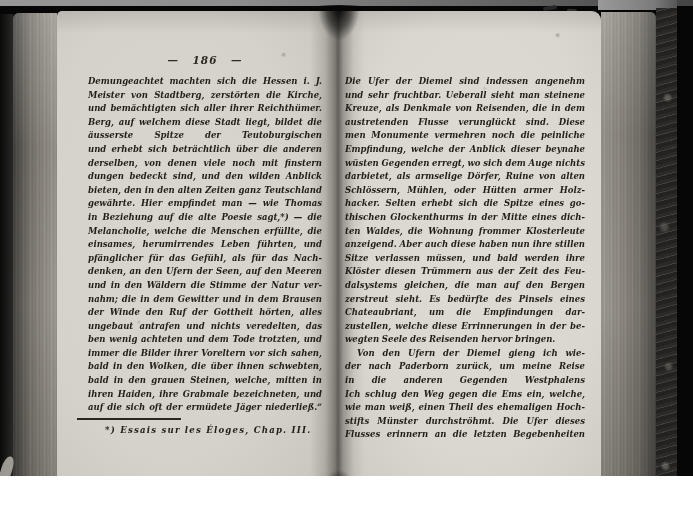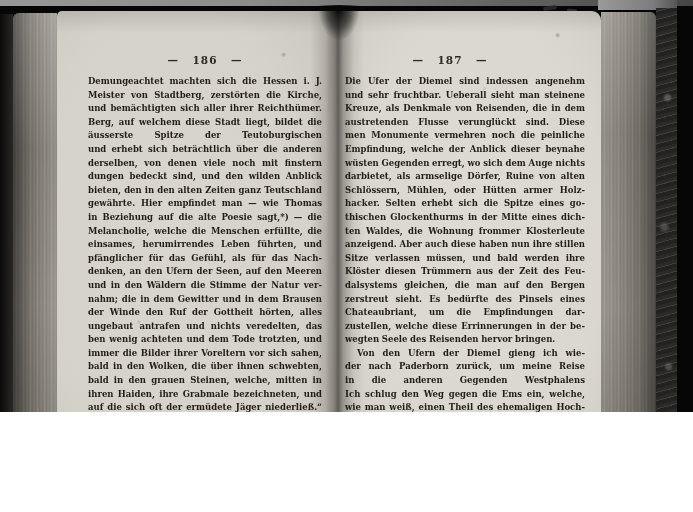--- a/index.html
+++ b/index.html
@@ -5,24 +5,25 @@
   :root {
     --page: #d5d2ca;
     --page2: #dad7d0;
     --ink: #221d17;
     --background: #060606;
   }
   html,body { margin:0; padding:0; }
   .stage {
     position: relative;
     width: 693px;
-    height: 412px;
+    height: 476px;
     background: var(--background);
     overflow: hidden;
     font-family: "DejaVu Serif", serif;
+    font-style: italic;
   }
   
   .top-strip {
     position: absolute; left:0; top:0; width:693px; height:6px;
     background: linear-gradient(90deg,#979797 0%,#8d8d8d 35%,#757575 55%,#5e5e5e 78%,#454545 100%);
   }
   .top-right-patch {
     position: absolute; left:598px; top:0; width:79px; height:10px;
     background: linear-gradient(90deg,#9a9a9a,#7c7c7c 70%,#565656);
   }
@@ -180,21 +181,20 @@
         <div class="line">bald in den Wolken, die über ihnen schwebten,</div>
         <div class="line">bald in den grauen Steinen, welche, mitten in</div>
         <div class="line">ihren Haiden, ihre Grabmale bezeichneten, und</div>
         <div class="line">auf die sich oft der ermüdete Jäger niederließ.“</div>
       </div>
     <div class="footnote-rule"></div>
     <div class="footnote">*) Essais sur les Éloges, Chap. III.</div>
   </div>
 
   <div class="page right-page">
-    <div class="page-header">— 187 —</div>
     <div class="body-text">
         <div class="line">Die Ufer der Diemel sind indessen angenehm</div>
         <div class="line">und sehr fruchtbar. Ueberall sieht man steinene</div>
         <div class="line">Kreuze, als Denkmale von Reisenden, die in dem</div>
         <div class="line">austretenden Flusse verunglückt sind. Diese from-</div>
         <div class="line">men Monumente vermehren noch die peinliche</div>
         <div class="line">Empfindung, welche der Anblick dieser beynahe</div>
         <div class="line">wüsten Gegenden erregt, wo sich dem Auge nichts</div>
         <div class="line">darbietet, als armselige Dörfer, Ruine von alten</div>
         <div class="line">Schlössern, Mühlen, oder Hütten armer Holz-</div>

